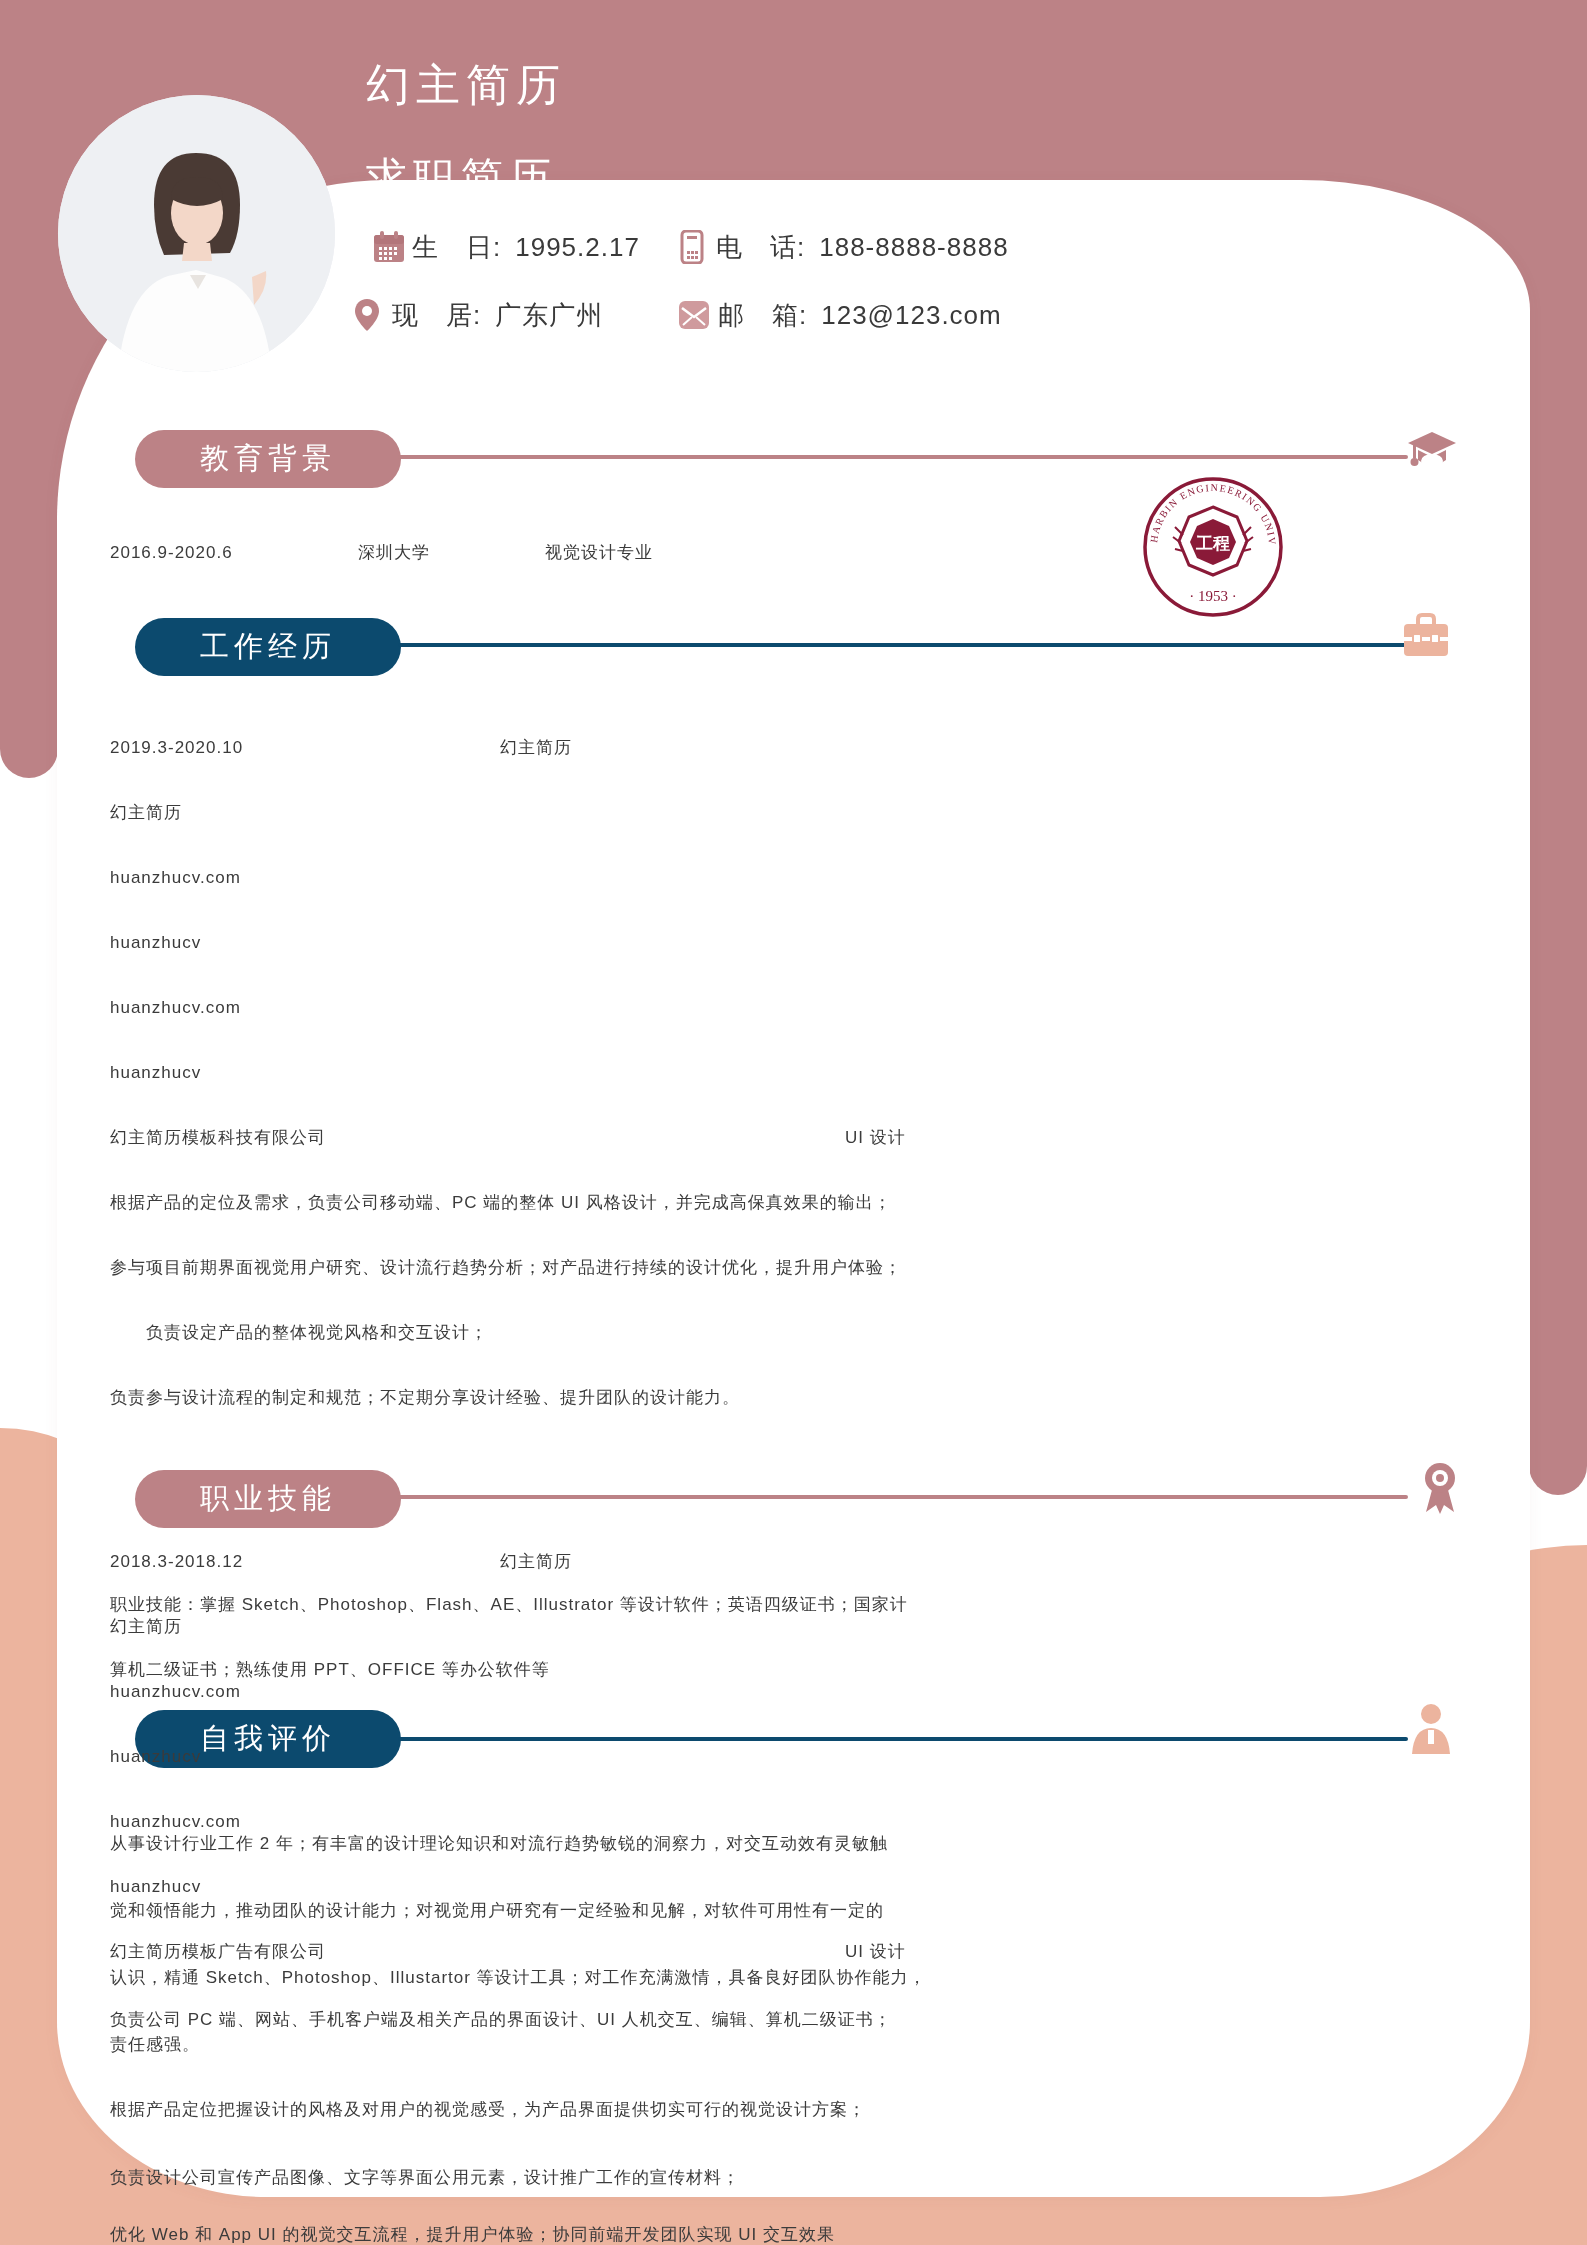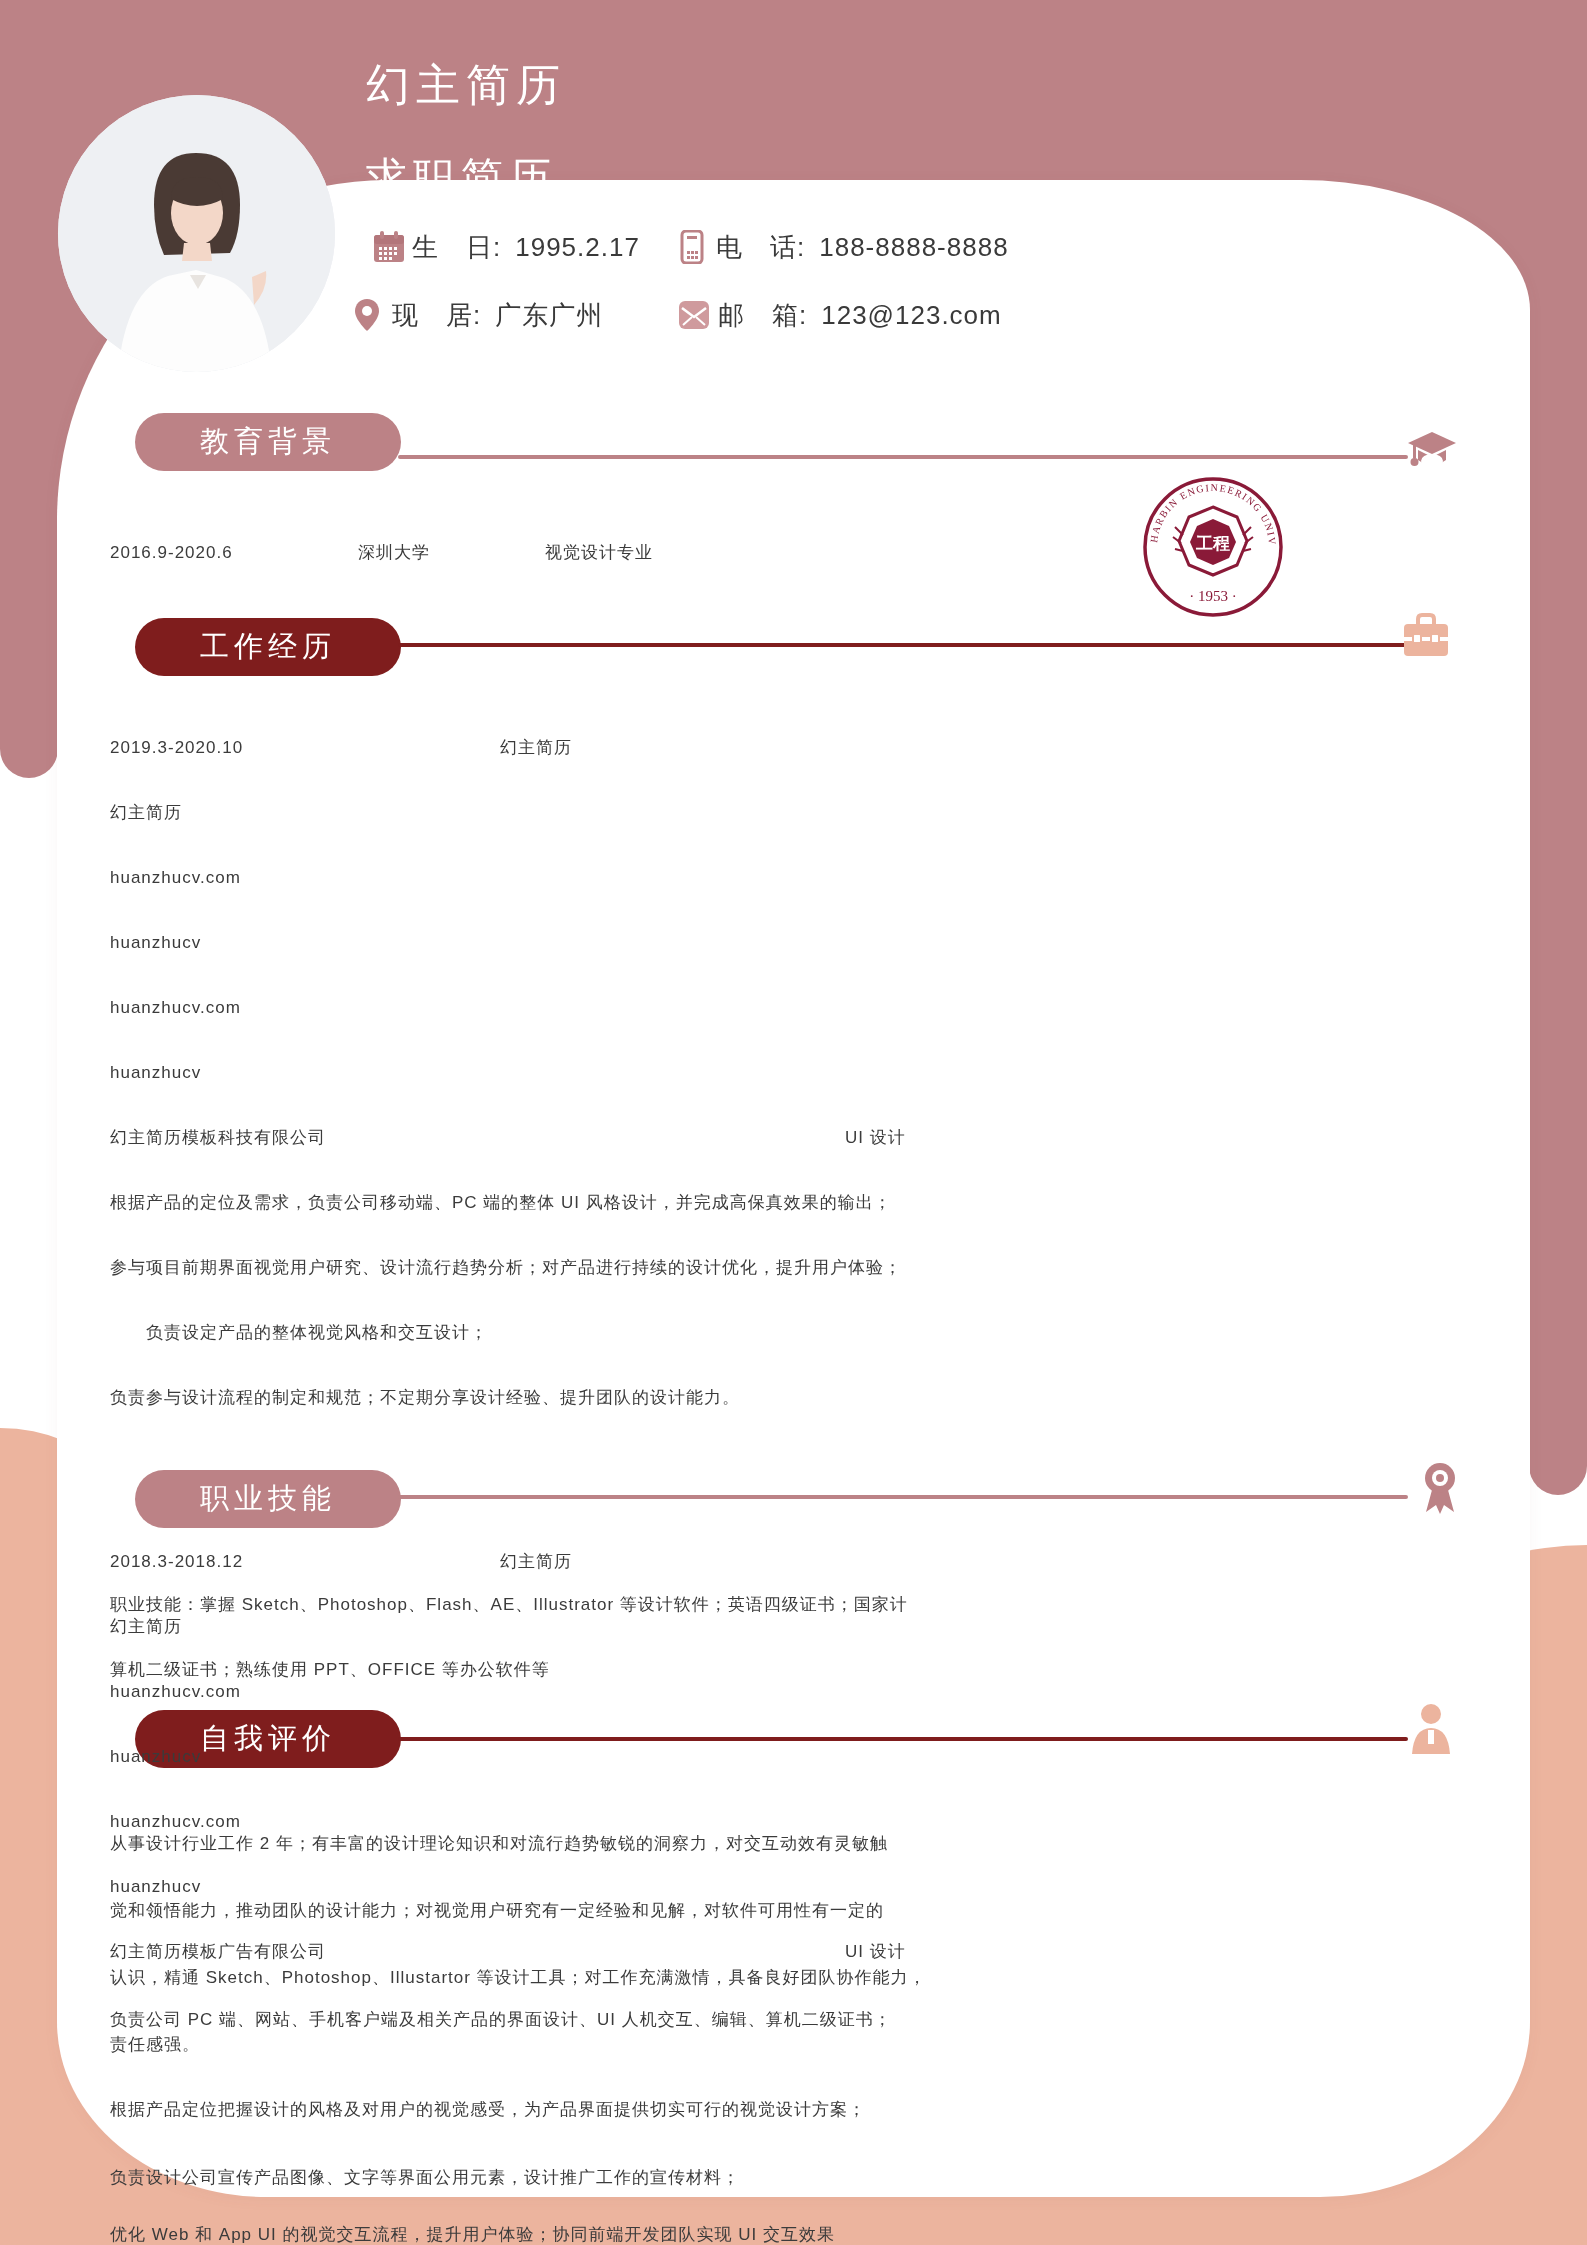--- a/index.html
+++ b/index.html
@@ -29,21 +29,21 @@
   .page-title{position:absolute;left:366px;top:56px;color:#fff;font-size:44px;font-weight:300;letter-spacing:6px;}
   .c-row{position:absolute;height:40px;}
   .c-icon{position:absolute;top:2px;width:34px;height:34px;}
   .c-text{position:absolute;top:2px;font-size:26px;color:#3a3a3a;font-weight:300;letter-spacing:1px;white-space:nowrap;}
   .c-text .val{margin-left:14px;}
 
   
   .pill{position:absolute;left:135px;width:266px;height:58px;border-radius:30px;color:#fff;font-size:29px;
         font-weight:300;letter-spacing:5px;display:flex;align-items:center;justify-content:center;}
   .pill.rose,.divider.rose{background:#bc8286;}
-  .pill.peach,.divider.peach{background:#7f1d1d;}
+  .pill.peach,.divider.peach{background:#0c4a6e;}
   .divider{position:absolute;left:398px;width:1010px;height:4px;border-radius:2px;}
   .sec-icon{position:absolute;width:52px;height:52px;}
 
   
   .ln{position:absolute;left:110px;font-size:17px;color:#3b3b3b;font-weight:300;letter-spacing:1px;white-space:nowrap;line-height:34px;}
   .ln .at500{position:absolute;left:390px;top:0;}
   .ln .at735{position:absolute;left:735px;top:0;}
   .edu-school{position:absolute;left:248px;top:0;}
   .edu-major{position:absolute;left:435px;top:0;}
 
@@ -137,21 +137,21 @@
       <svg class="c-icon" style="left:0;width:32px;height:30px;top:4px;" viewBox="0 0 32 30">
         <rect x="1" y="1" width="30" height="28" rx="6" fill="#cf9a9d"></rect>
         <path d="M4 8 l12 9 12-9" fill="none" stroke="#fff" stroke-width="2.5"></path>
         <path d="M5 25 l9-8 M27 25 l-9-8" stroke="#fff" stroke-width="2"></path>
       </svg>
       <div class="c-text" style="left:40px;">
         <span>邮　箱:</span><span class="val">123@123.com</span>
       </div>
     </div>
 
-    <div class="pill rose" style="top:413px;justify-content:center;">
+    <div class="pill rose" style="top:430px;justify-content:center;">
       <span>教育背景</span>
     </div>
     <div class="divider rose" style="top:455px;"></div>
     <svg class="sec-icon" style="left:1406px;top:426px;" viewBox="0 0 52 52">
       <path d="M26 6 L50 17 26 28 2 17z" fill="#bc8286"></path>
       <path d="M12 24 v10 q14 10 28 0 v-10 l-14 7z" fill="#bc8286"></path>
       <ellipse cx="26" cy="35" rx="11" ry="7" fill="#fff"></ellipse>
       <rect x="7" y="17" width="3" height="16" rx="1.5" fill="#bc8286"></rect>
       <circle cx="8.5" cy="36" r="4" fill="#bc8286"></circle>
     </svg>

